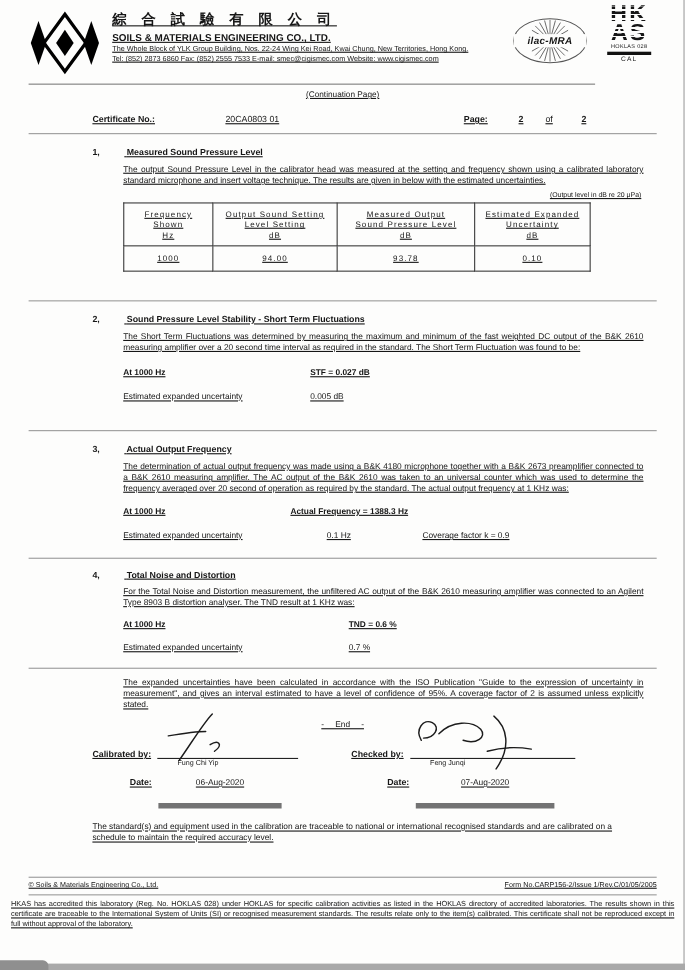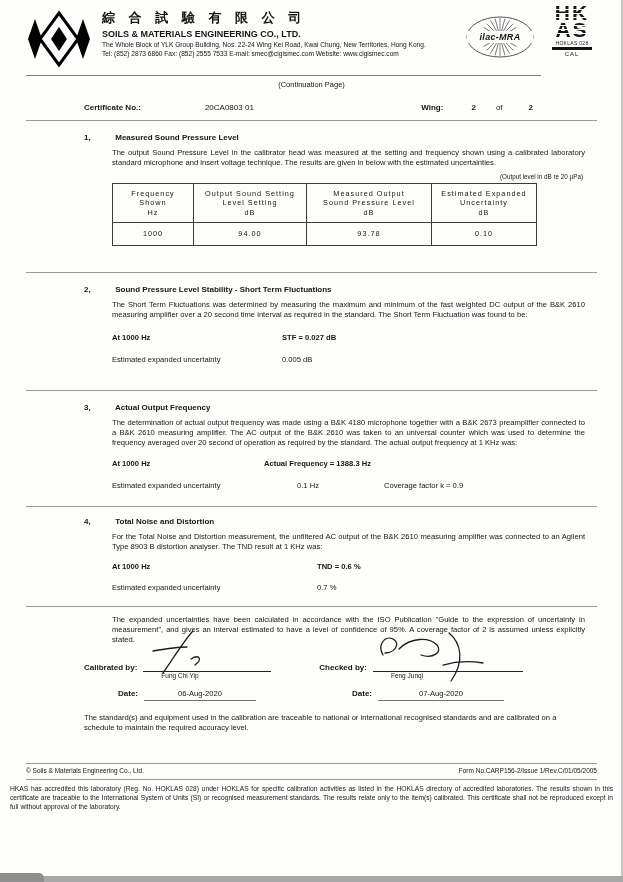--- a/index.html
+++ b/index.html
@@ -1,18 +1,18 @@
 <!DOCTYPE html>
 <html><head>
 <meta charset="utf-8">
 <title>Certificate of Calibration</title>
 <style>
   html,body{margin:0;padding:0;}
   body{background:#d9d9d9;font-family:"Liberation Sans","DejaVu Sans",sans-serif;color:#161616;}
-  .page{width:623px;height:882px;background:#fdfdfc;position:relative;overflow:hidden;margin:0 auto;}
+  .page{width:623px;height:882px;background:#fdfdfc;position:relative;overflow:hidden;margin:0 auto;text-decoration:underline;}
 
   
   .header{display:flex;align-items:flex-start;padding:9px 20px 0 26px;}
   .logo-wrap{width:70px;flex:0 0 auto;padding-top:1px;}
   .company-block{flex:1;padding-left:6px;}
   .cn-name{font-size:13px;font-weight:bold;letter-spacing:5px;white-space:nowrap;}
   .en-name{font-size:9px;font-weight:bold;margin-top:2px;}
   .addr-cn{font-size:7.5px;margin-top:3px;letter-spacing:1.5px;white-space:nowrap;}
   .addr-en{font-size:6.6px;margin-top:2px;}
   .contact{font-size:6.6px;margin-top:2px;}
@@ -57,21 +57,21 @@
   .end-line{margin-top:8px;text-align:center;font-size:7.6px;word-spacing:8px;}
 
   
   .sig-area{margin:14px 38px 0 84px;font-size:8px;}
   .sig-row{display:flex;align-items:flex-end;}
   .sig-line{position:relative;border-bottom:1px solid #222;height:12px;margin-left:6px;}
   .sig-name{position:absolute;top:13px;left:18px;font-size:6.5px;white-space:nowrap;}
   .sig-svg{position:absolute;left:4px;bottom:-4px;}
   .sig-svg2{position:absolute;left:0;bottom:-16px;}
   .date-row{display:flex;margin-top:17px;align-items:baseline;}
-  .date-line{border-bottom:1px solid #737373;text-align:center;font-size:7.6px;margin-left:6px;padding-bottom:2px;}
+  .date-line{border-bottom:5px solid #737373;text-align:center;font-size:7.6px;margin-left:6px;padding-bottom:14px;}
 
   .trace{margin:12px 38px 0 84px;font-size:7.6px;line-height:10px;}
 
   .footer-row{display:flex;justify-content:space-between;margin:3px 26px 0;font-size:6.5px;}
   .accred-text{margin:4px 10px 0;font-size:6.7px;line-height:9px;text-align:justify;}
 
   .scan-right{position:absolute;right:0;top:0;bottom:0;width:2px;background:#c6c6c6;}
   .scan-bottom{position:absolute;left:0;right:0;bottom:0;height:6px;background:#a9a9a9;}
   .scan-corner{position:absolute;left:0;bottom:0;width:44px;height:9px;background:#8f8f8f;border-radius:0 5px 0 0;}
 </style>
@@ -130,21 +130,21 @@
     <div class="cal">CAL</div>
   </div>
 
   <div class="header-rule"></div>
 
   <div class="subtitle">(Continuation Page)</div>
 
   <div class="cert-row">
     <span class="b">Certificate No.:</span>
     <span class="cert-no">20CA0803 01</span>
-    <span class="b page-label">Wing:</span>
+    <span class="b page-label">Page:</span>
     <span class="b page-cur">2</span>
     <span class="of">of</span>
     <span class="b page-tot">2</span>
   </div>
 
   <div class="rule" style="margin-top:8px"></div>
 
   <section>
     <div class="sec-head">
       <span class="sec-num">1,</span>
@@ -240,20 +240,21 @@
     <div class="kv" style="margin-top:12px">
       <span style="width:205px">Estimated expanded uncertainty</span>
       <span>0.7 %</span>
     </div>
   </section>
 
   <div class="rule" style="margin-top:14px"></div>
 
   <p class="para" style="margin-top:8px">The expanded uncertainties have been calculated in accordance with the ISO Publication "Guide to the expression of uncertainty in measurement", and gives an interval estimated to have a level of confidence of 95%. A coverage factor of 2 is assumed unless explicitly stated.</p>
 
+  <div class="end-line">- End -</div>
 
   <div class="sig-area">
     <div class="sig-row">
       <span class="b">Calibrated by:</span>
       <span class="sig-line" style="width:128px">
         <svg class="sig-svg" width="120" height="46" viewBox="0 0 120 46" style="overflow:visible">
           <g fill="none" stroke="#1c1c1c" stroke-width="1.3" stroke-linecap="round">
             <path d="M16 44 C26 30 38 10 46 2"></path>
             <path d="M6 22 C18 20 30 18 40 18"></path>
             <path d="M44 30 C52 25 56 30 48 36"></path>

